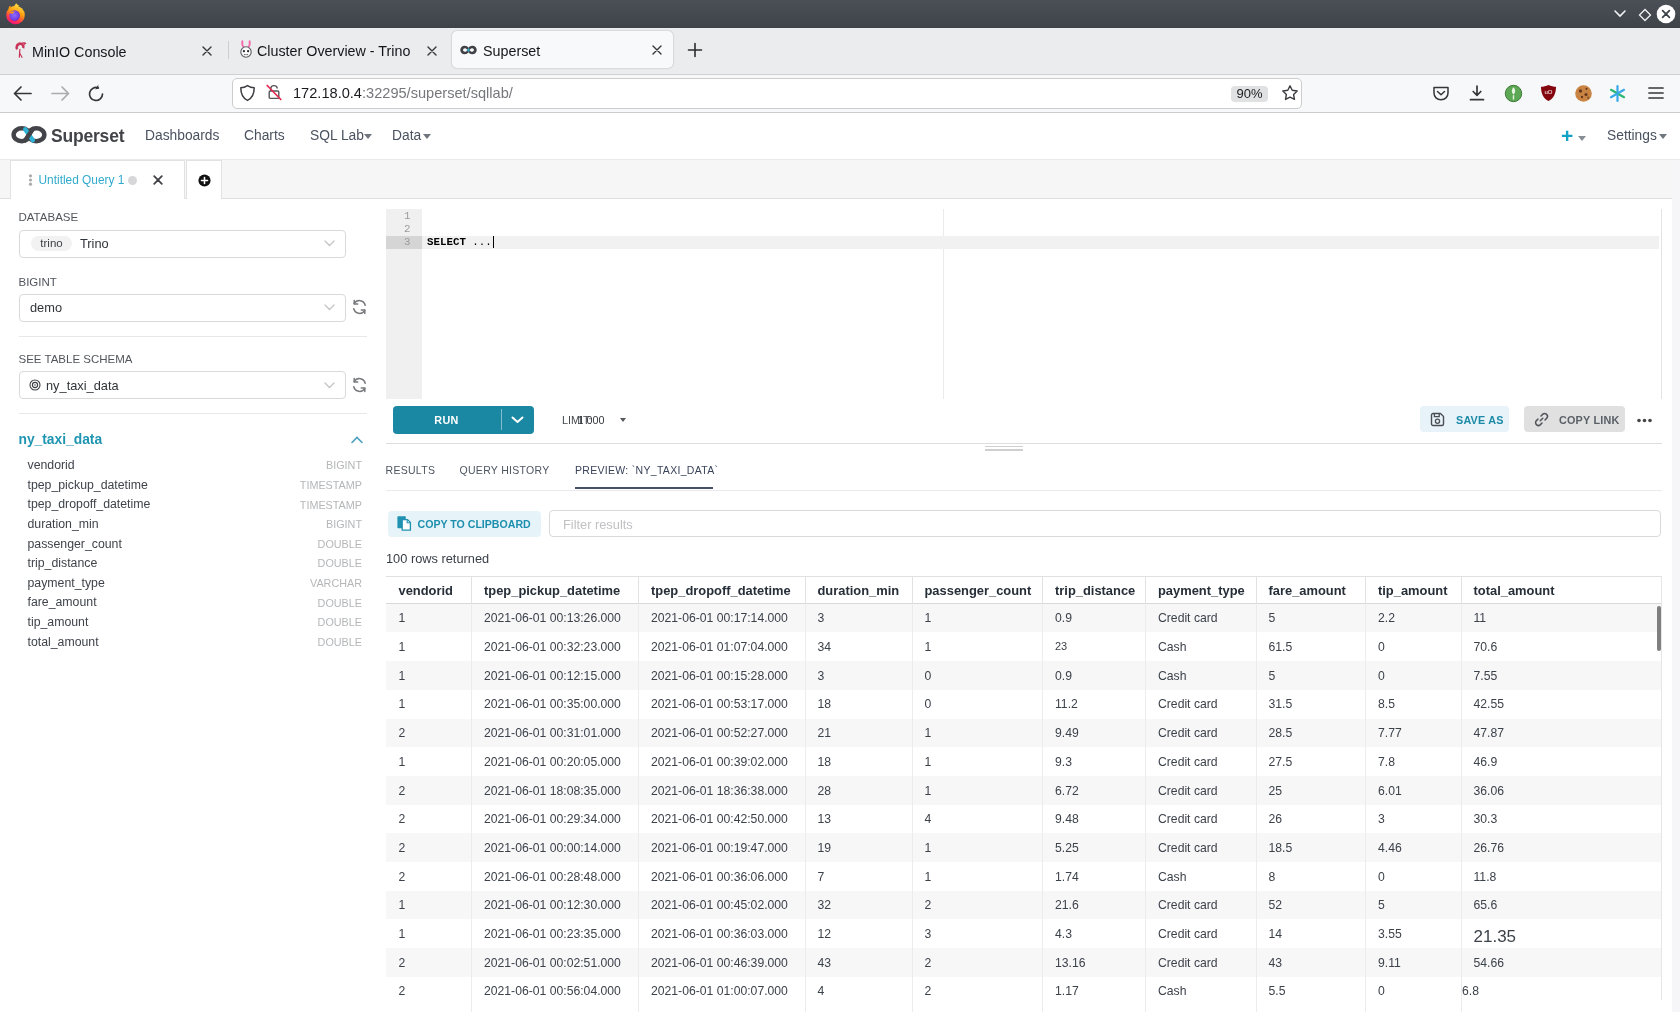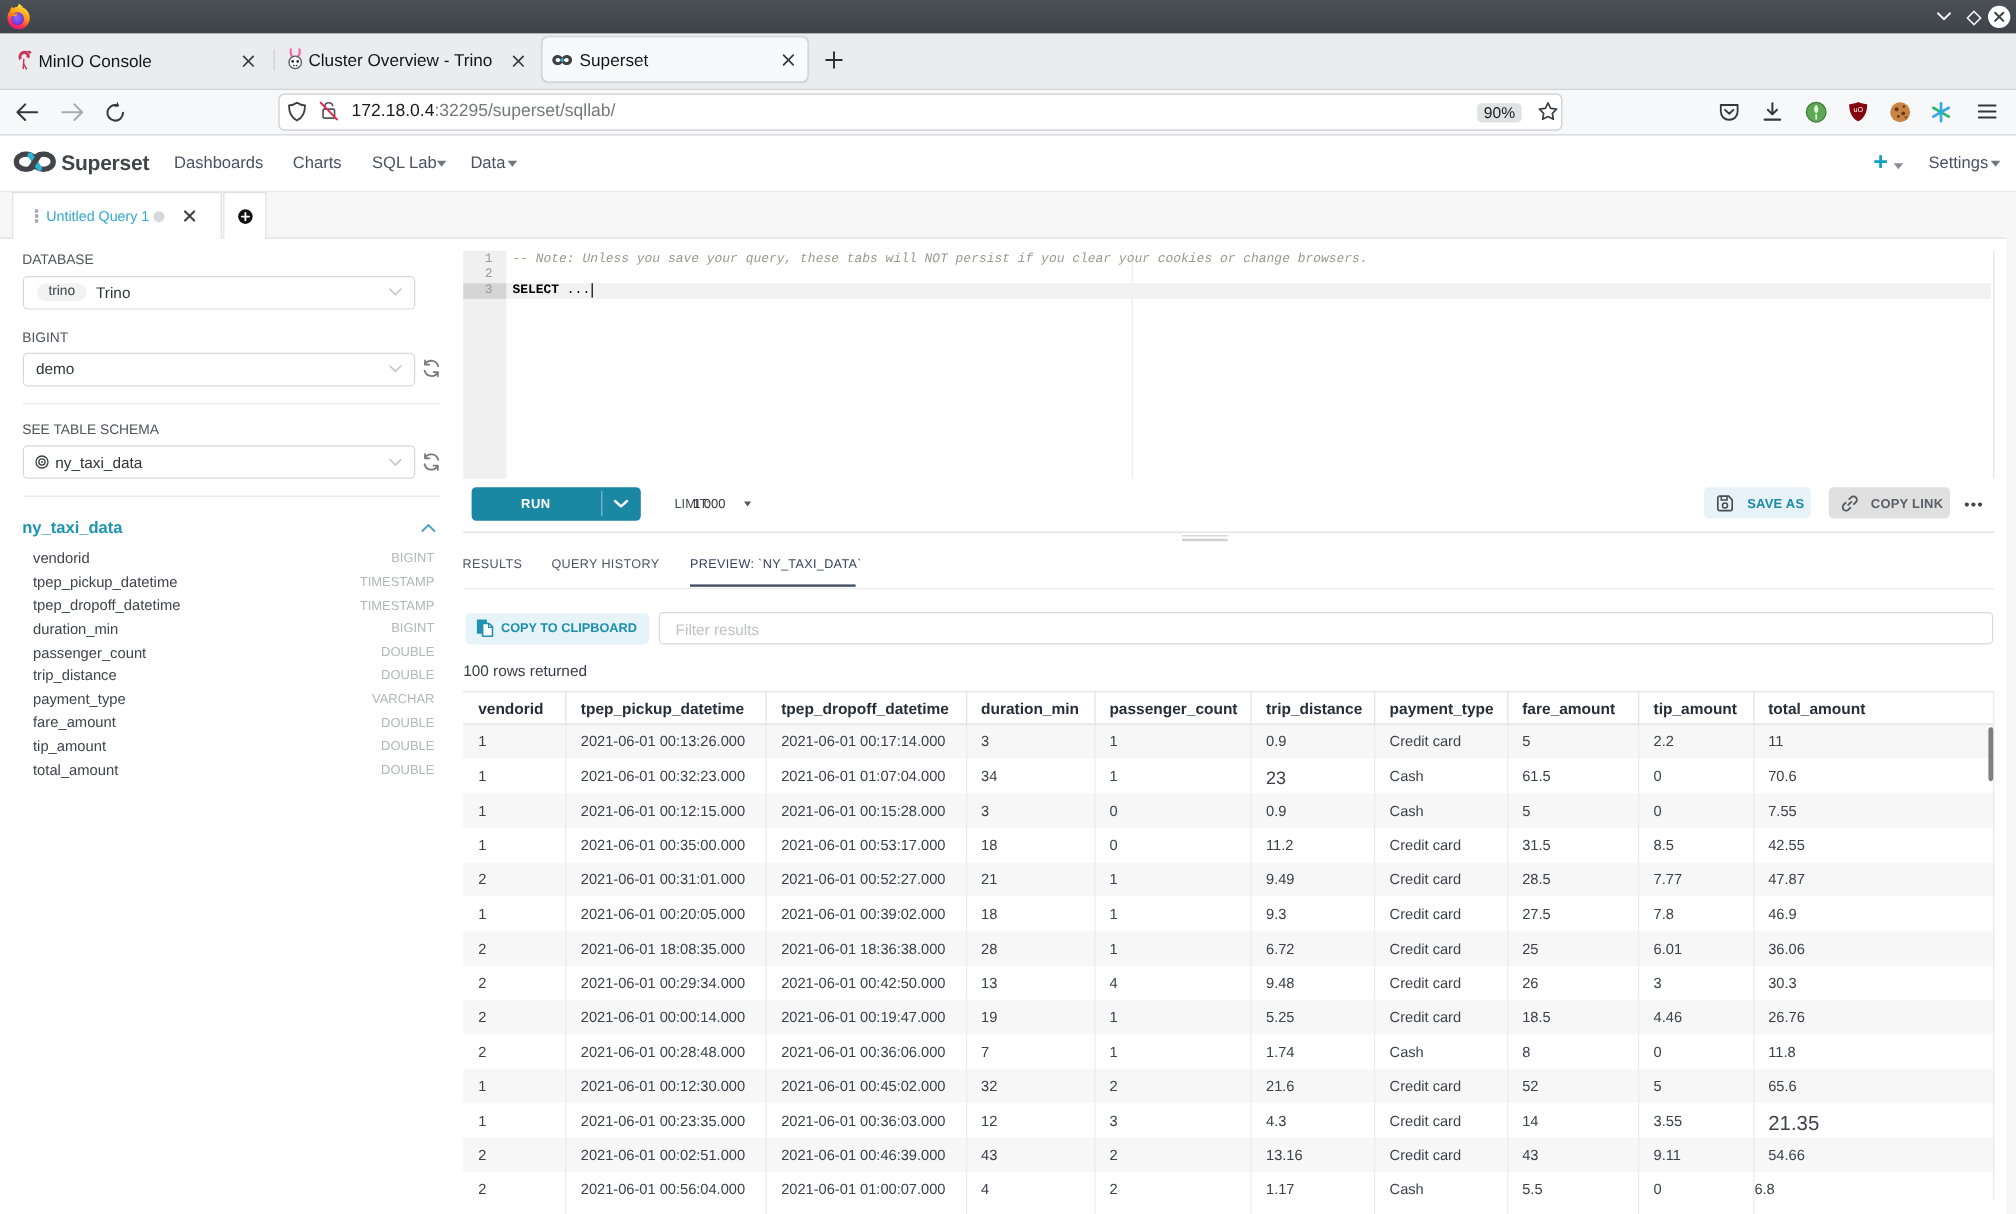--- a/index.html
+++ b/index.html
@@ -261,21 +261,20 @@
 <div class="abs" style="left:262px;top:616.2px;width:100px;text-align:right;font-size:10.8px;color:#b4b6b8;">DOUBLE</div>
 <div class="abs" style="left:27.5px;top:634.6px;font-size:12.3px;color:#3f444b;">total_amount</div>
 <div class="abs" style="left:262px;top:635.8px;width:100px;text-align:right;font-size:10.8px;color:#b4b6b8;">DOUBLE</div>
 
 <div class="abs" style="left:385.5px;top:209px;width:1276.5px;height:190px;background:#fff;border-right:1px solid #e3e3e5;"></div>
 <div class="abs" style="left:385.5px;top:209px;width:36.5px;height:190px;background:#f0f0f0;"></div>
 <div class="abs" style="left:943px;top:209px;width:1px;height:190px;background:#ebebeb;"></div>
 <div class="abs" style="left:422px;top:236px;width:1237px;height:13px;background:#f1f1f1;"></div>
 <div class="abs" style="left:385.5px;top:236px;width:36.5px;height:13px;background:#d5d5d5;"></div>
 <div class="abs mono" style="left:385px;top:209.5px;width:25.5px;text-align:right;font-size:10.8px;line-height:13px;color:#9b9b9b;">1<br>2<br>3</div>
-<div class="abs mono" style="left:427px;top:209.5px;font-size:10.8px;line-height:13px;color:#99988c;font-style:italic;white-space:pre;">-- Note: Unless you save your query, these tabs will NOT persist if you clear your cookies or change browsers.</div>
 <div class="abs mono" style="left:427px;top:235.5px;font-size:10.8px;line-height:13px;color:#000;white-space:pre;"><b>SELECT</b> ...</div>
 <div class="abs" style="left:492.5px;top:236px;width:1.5px;height:12px;background:#000;"></div>
 
 <div class="abs" style="left:392.5px;top:405.5px;width:141px;height:28px;background:#1a87a3;border-radius:4px;"></div>
 <div class="abs" style="left:392.5px;top:405.5px;width:108px;height:28px;line-height:28px;text-align:center;font-size:10.8px;font-weight:bold;letter-spacing:0.4px;color:#fff;">RUN</div>
 <div class="abs" style="left:501px;top:409px;width:1px;height:21px;background:rgba(255,255,255,0.45);"></div>
 <svg class="abs" style="left:511px;top:416px;" width="13" height="8" viewBox="0 0 13 8">
       <path d="M1.5 1.5 L6.5 6 L11.5 1.5" stroke="#fff" stroke-width="2" fill="none" stroke-linecap="round" stroke-linejoin="round"></path>
     </svg>
 <div class="abs" style="left:562px;top:413.5px;font-size:10.8px;color:#454a50;">LIMIT:</div>
@@ -344,21 +343,21 @@
 <div class="abs" style="left:1158px;top:611.3px;font-size:12.2px;color:#3c424a;">Credit card</div>
 <div class="abs" style="left:1268.5px;top:611.3px;font-size:12.2px;color:#3c424a;">5</div>
 <div class="abs" style="left:1378px;top:611.3px;font-size:12.2px;color:#3c424a;">2.2</div>
 <div class="abs" style="left:1473.5px;top:611.3px;font-size:12.2px;color:#3c424a;">11</div>
 <div class="abs" style="left:385.5px;top:632.5px;width:1275.5px;height:28.7px;background:#ffffff;"></div>
 <div class="abs" style="left:398.5px;top:640.0px;font-size:12.2px;color:#3c424a;">1</div>
 <div class="abs" style="left:484px;top:640.0px;font-size:12.2px;color:#3c424a;">2021-06-01 00:32:23.000</div>
 <div class="abs" style="left:651px;top:640.0px;font-size:12.2px;color:#3c424a;">2021-06-01 01:07:04.000</div>
 <div class="abs" style="left:817.5px;top:640.0px;font-size:12.2px;color:#3c424a;">34</div>
 <div class="abs" style="left:924.5px;top:640.0px;font-size:12.2px;color:#3c424a;">1</div>
-<div class="abs" style="left:1055px;top:640.0px;font-size:15px;color:#3c424a;text-align:center;">23</div>
+<div class="abs" style="left:1055px;top:640.0px;font-size:11px;color:#3c424a;text-align:center;">23</div>
 <div class="abs" style="left:1158px;top:640.0px;font-size:12.2px;color:#3c424a;">Cash</div>
 <div class="abs" style="left:1268.5px;top:640.0px;font-size:12.2px;color:#3c424a;">61.5</div>
 <div class="abs" style="left:1378px;top:640.0px;font-size:12.2px;color:#3c424a;">0</div>
 <div class="abs" style="left:1473.5px;top:640.0px;font-size:12.2px;color:#3c424a;">70.6</div>
 <div class="abs" style="left:385.5px;top:661.2px;width:1275.5px;height:28.7px;background:#f7f7f8;"></div>
 <div class="abs" style="left:398.5px;top:668.7px;font-size:12.2px;color:#3c424a;">1</div>
 <div class="abs" style="left:484px;top:668.7px;font-size:12.2px;color:#3c424a;">2021-06-01 00:12:15.000</div>
 <div class="abs" style="left:651px;top:668.7px;font-size:12.2px;color:#3c424a;">2021-06-01 00:15:28.000</div>
 <div class="abs" style="left:817.5px;top:668.7px;font-size:12.2px;color:#3c424a;">3</div>
 <div class="abs" style="left:924.5px;top:668.7px;font-size:12.2px;color:#3c424a;">0</div>

